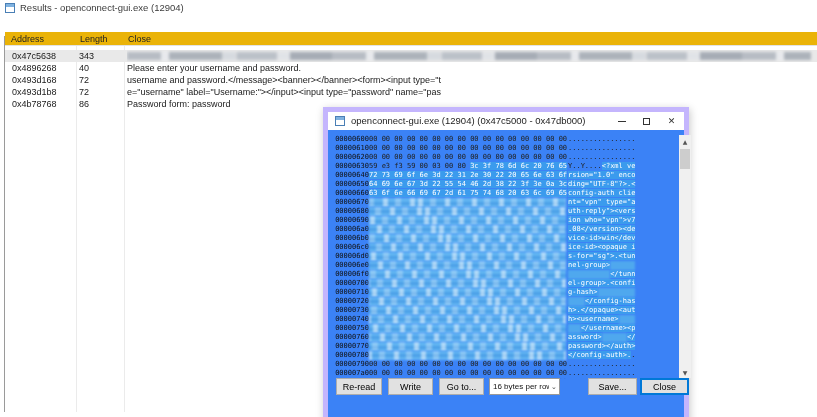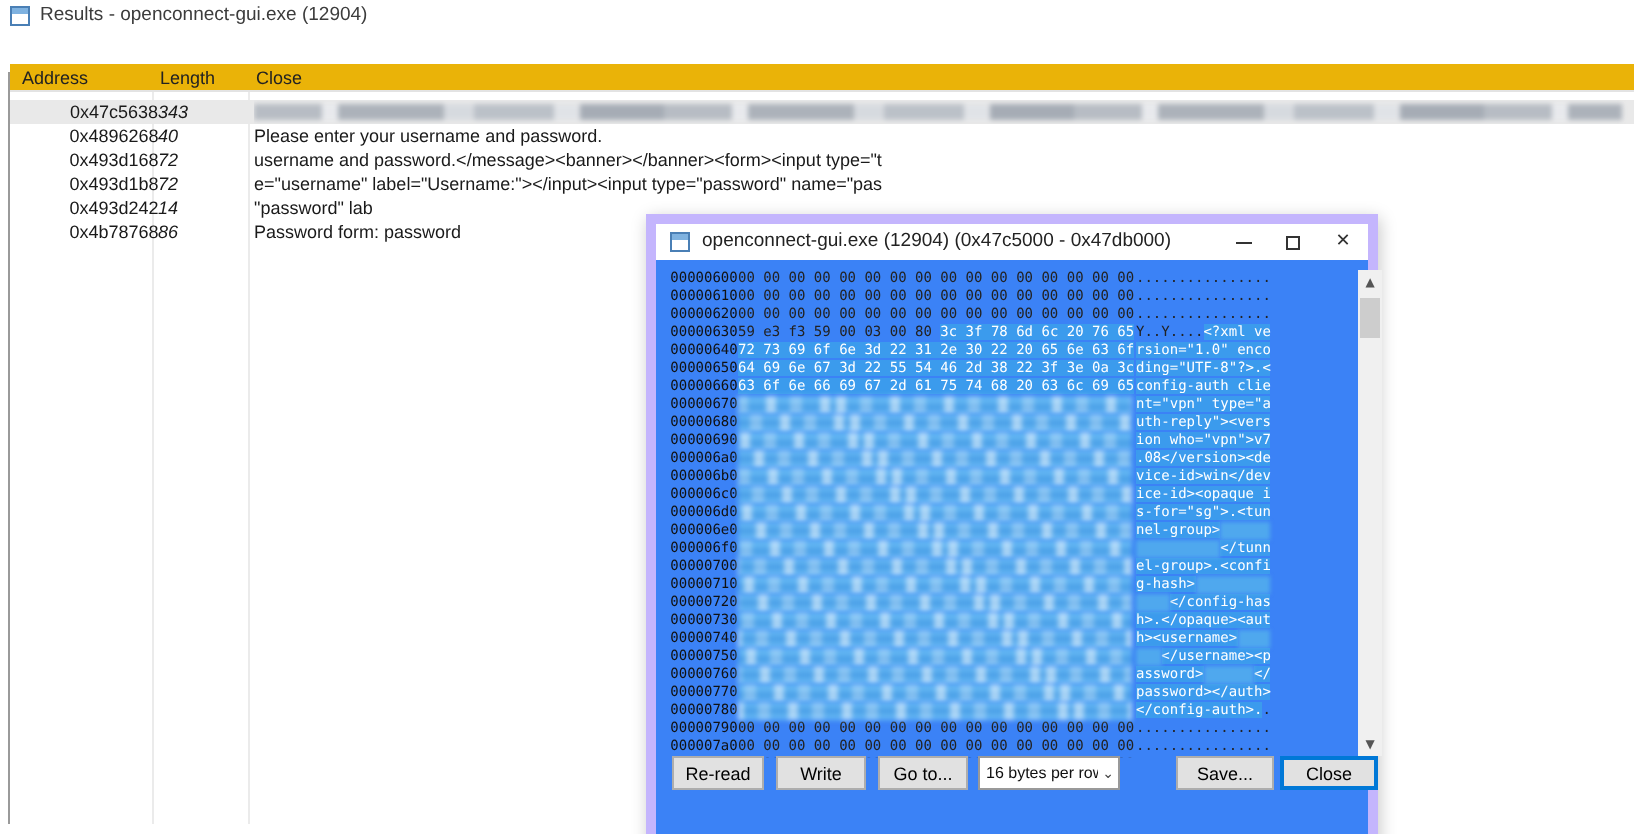--- a/index.html
+++ b/index.html
@@ -15,22 +15,22 @@
   .results-count{position:absolute;left:5px;top:30px;font-size:14px;color:#1a1a1a;}
 
   .lv-left-border{position:absolute;left:4px;top:36px;width:1px;height:376px;background:#9a9a9a;}
   .lv-grid{position:absolute;top:36px;width:1px;height:376px;background:#ebebeb;}
   .lv-header{position:absolute;left:5px;top:32px;width:812px;height:13px;border-bottom:1px solid #e3e3e3;background:#eab308;font-size:9px;color:#222;}
   .lv-header .hcell{position:absolute;top:1px;line-height:12px;}
   .lv-rows{position:absolute;left:5px;top:50px;width:812px;font-size:9px;}
   .trow{position:relative;height:12px;line-height:12px;white-space:nowrap;}
   .trow.selected{background:#e9e9e9;}
   .tcell{position:absolute;top:0;height:12px;overflow:hidden;white-space:pre;}
-  .c-addr{left:17px;width:70px;text-align:center;}
-  .c-len{left:74px;width:48px;font-style:italic;}
+  .c-addr{left:7px;width:70px;}
+  .c-len{left:74px;width:48px;}
   .c-res{left:122px;width:690px;}
   .redacted-strip{position:absolute;left:0;top:2px;width:684px;height:8px;
     background:repeating-linear-gradient(90deg,#b2b8c0 0 34px,#e8eaee 34px 42px,#a6adb6 42px 95px,#d5d9de 95px 110px,#b7bdc5 110px 150px,#e0e3e7 150px 163px,#9fa6b0 163px 205px);
     filter:blur(1.4px);opacity:.9;}
 
   
   .dialog{position:absolute;left:323px;top:107px;width:366px;height:326px;background:#3b82f6;
           border:5px solid #c4b5fd;box-sizing:border-box;box-shadow:1px 2px 8px rgba(0,0,0,.22);}
   .dlg-titlebar{position:absolute;left:0;top:0;width:100%;height:18px;background:#ffffff;}
   .dlg-icon{position:absolute;left:7px;top:4px;width:10px;height:10px;border:1px solid #4a7fb5;background:#fff;box-sizing:border-box;}
@@ -117,25 +117,20 @@
         <div class="tcell c-addr">0x493d168</div>
         <div class="tcell c-len">72</div>
         <div class="tcell c-res">username and password.&lt;/message&gt;&lt;banner&gt;&lt;/banner&gt;&lt;form&gt;&lt;input type="t</div>
       </div>
       <div class="trow">
         <div class="tcell c-addr">0x493d1b8</div>
         <div class="tcell c-len">72</div>
         <div class="tcell c-res">e="username" label="Username:"&gt;&lt;/input&gt;&lt;input type="password" name="pas</div>
       </div>
       <div class="trow">
-        <div class="tcell c-addr">0x493d242</div>
-        <div class="tcell c-len">14</div>
-        <div class="tcell c-res">"password" lab</div>
-      </div>
-      <div class="trow">
         <div class="tcell c-addr">0x4b78768</div>
         <div class="tcell c-len">86</div>
         <div class="tcell c-res">Password form: password</div>
       </div>
     </div>
 
   <div class="dialog">
     <div class="dlg-titlebar">
       <div class="dlg-icon"></div>
       <div class="dlg-title">openconnect-gui.exe (12904) (0x47c5000 - 0x47db000)</div>

